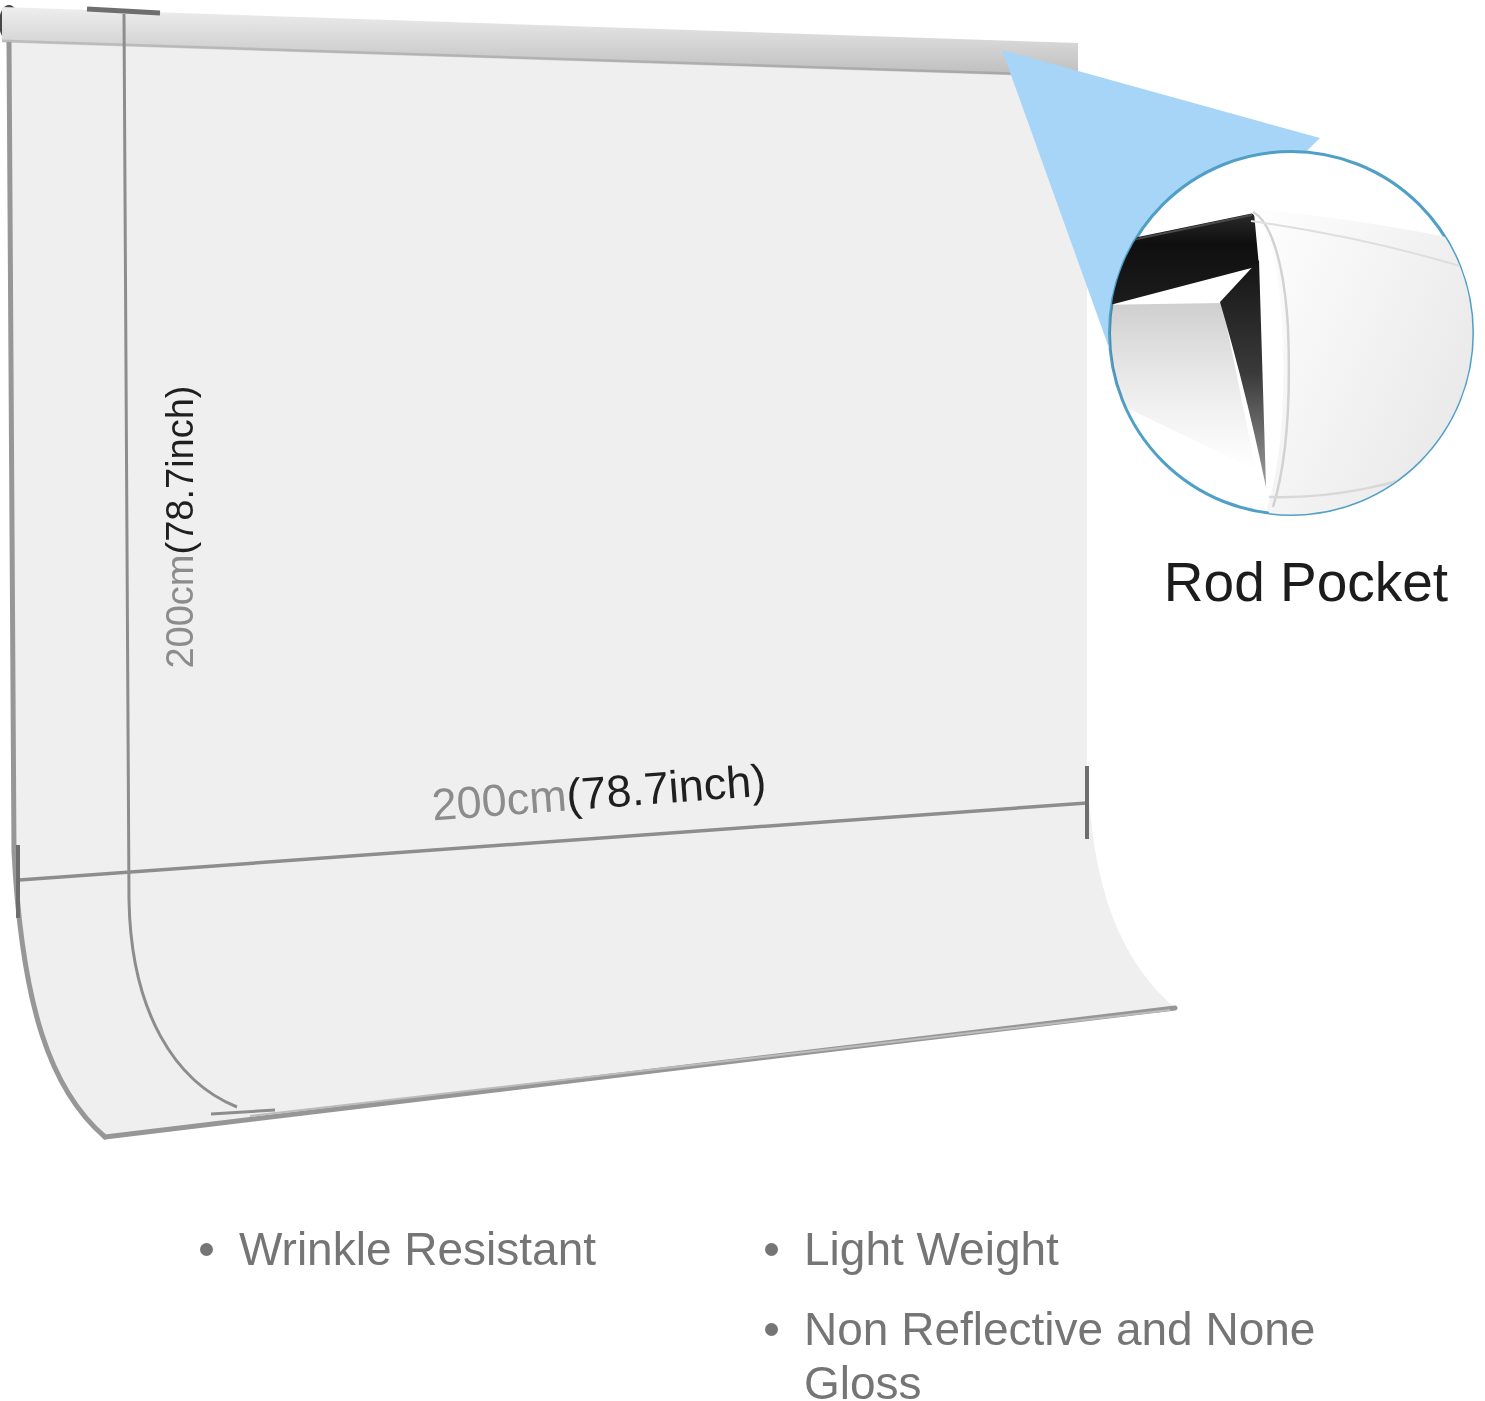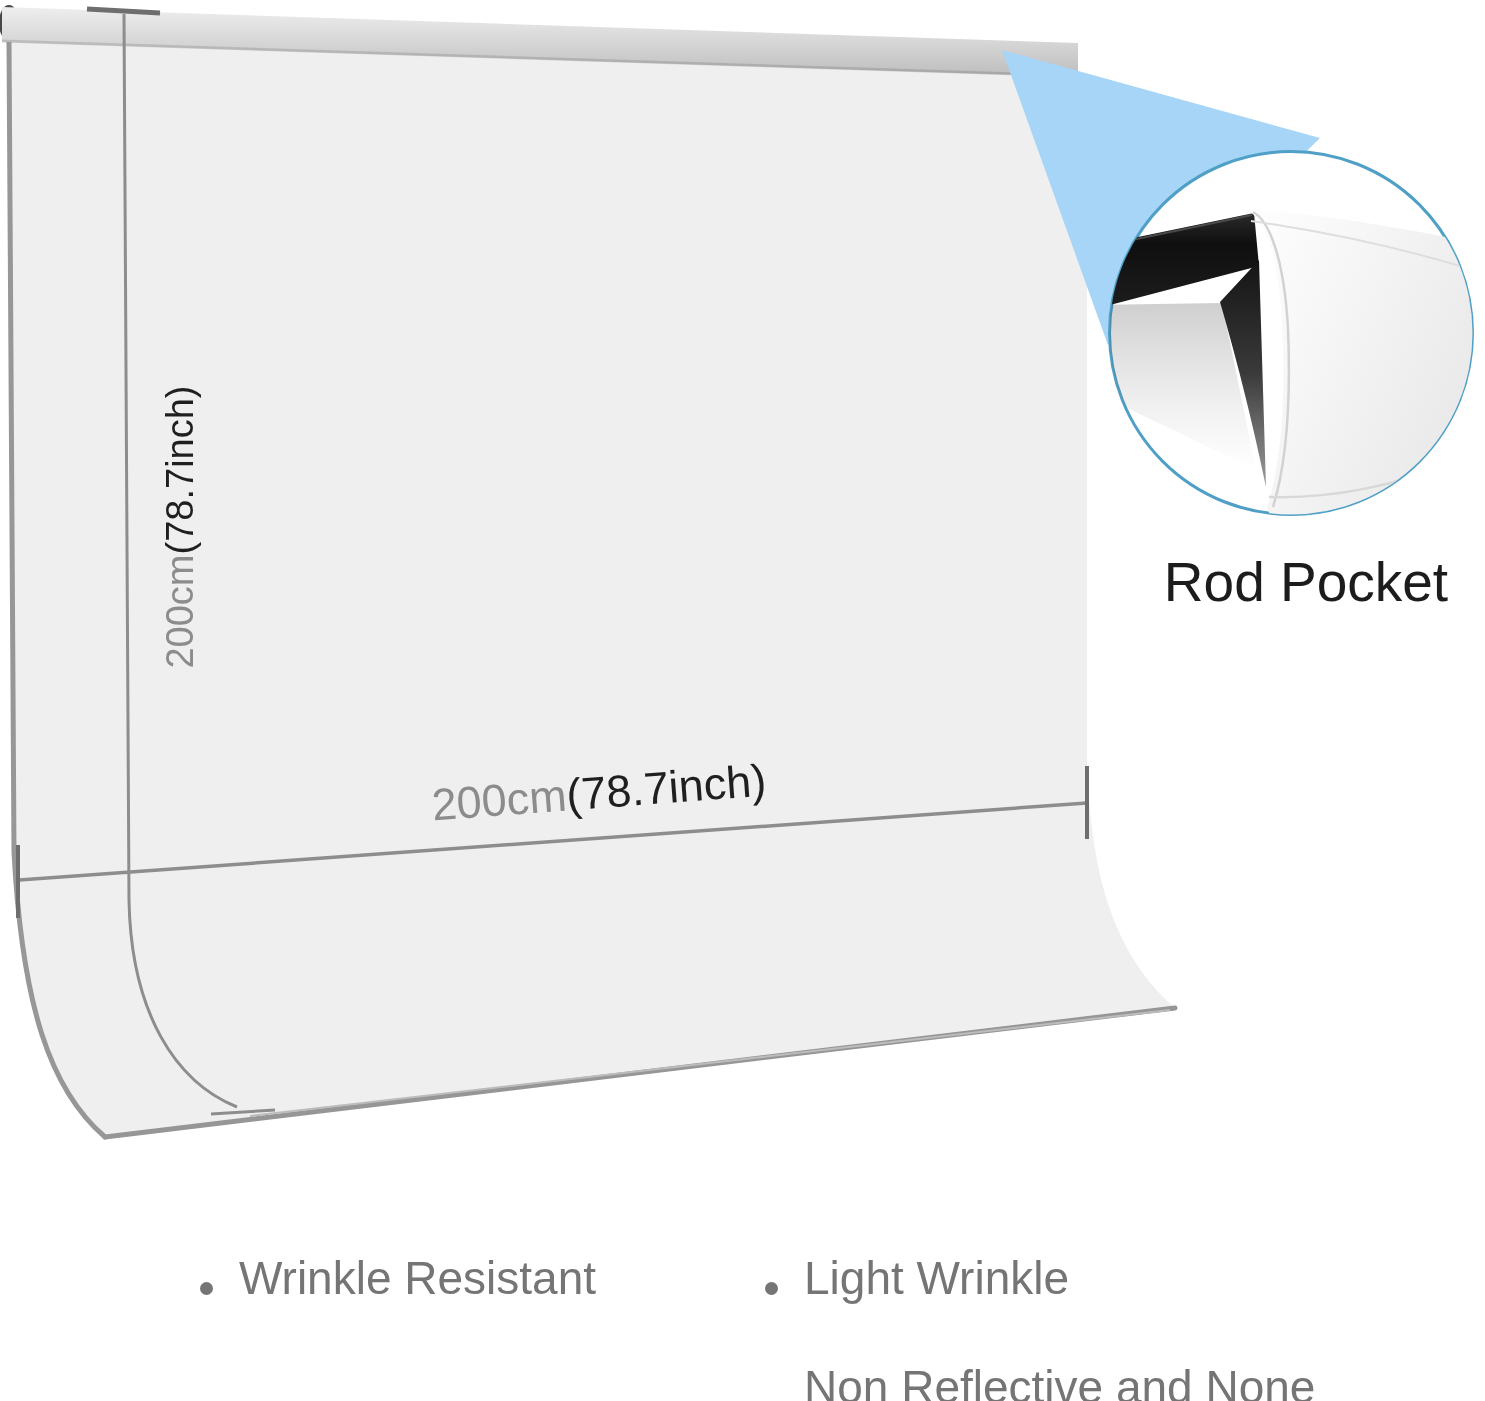--- a/index.html
+++ b/index.html
@@ -37,26 +37,25 @@
     flex-direction: row;
   }
   .feature-col {
     display: flex;
     flex-direction: column;
   }
   .feature-col.left  { width: 565px; }
   .feature-col.right { width: 660px; }
   .feature-item {
     display: flex;
-    align-items: center;
+    align-items: flex-start;
     margin-bottom: 26px;
     font-size: 46px;
     line-height: 54px;
     color: var(--feature-text-gray, #757575);
-    margin-top: 29px;
   }
   .bullet {
     flex: none;
     width: 13px;
     height: 13px;
     border-radius: 50%;
     background: var(--feature-text-gray, #757575);
     margin: 21px 26px 0 0;
   }
   .feature-label {
@@ -145,21 +144,21 @@
   <div class="features">
     <div class="feature-col left">
       <div class="feature-item">
         <span class="bullet"></span>
         <span class="feature-label">Wrinkle Resistant</span>
       </div>
     </div>
     <div class="feature-col right">
       <div class="feature-item">
         <span class="bullet"></span>
-        <span class="feature-label">Light Wrinkle</span>
+        <span class="feature-label">Light Weight</span>
       </div>
       <div class="feature-item">
         <span class="bullet"></span>
         <span class="feature-label">Non Reflective and None Gloss</span>
       </div>
     </div>
   </div>
 
 </div>
 

